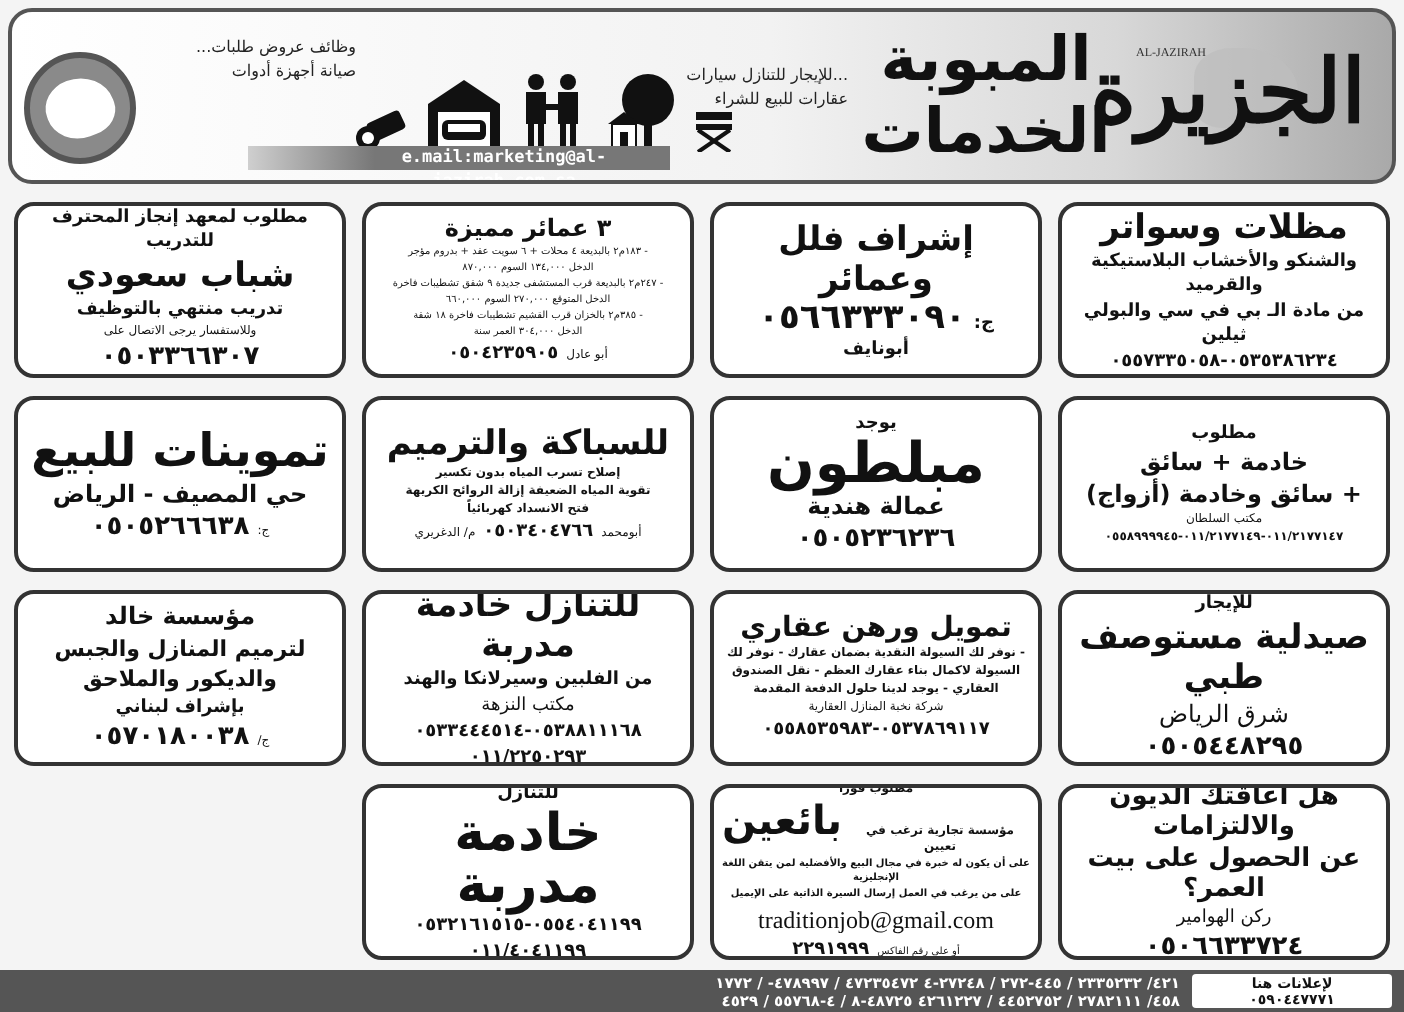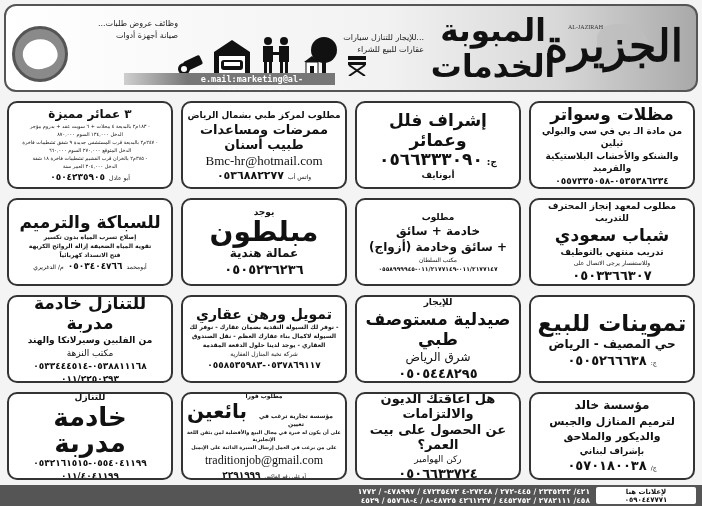--- a/index.html
+++ b/index.html
@@ -159,48 +159,37 @@
   <div class="circle-map">
       <div class="inner"></div>
     </div>
 </div>
 
 <div class="grid">
 
   <div class="ad-cell">
       <div class="ad">
     <div class="t-big">مظلات وسواتر</div>
+    <div class="t-sm">والشنكو والأخشاب البلاستيكية والقرميد</div>
     <div class="t-sm">من مادة الـ بي في سي والبولي ثيلين</div>
-    <div class="t-sm">والشنكو والأخشاب البلاستيكية والقرميد</div>
     <div class="phone-sm">٠٥٣٥٣٨٦٢٣٤-٠٥٥٧٣٣٥٠٥٨</div>
   </div>
     </div>
 
   <div class="ad-cell">
       <div class="ad">
     <div class="t-big">إشراف فلل وعمائر</div>
     <div class="row">
       <span class="t-sm">ج:</span>
       <span class="phone" style="font-size:17px">٠٥٦٦٣٣٣٠٩٠</span>
     </div>
     <div class="t-sm">أبونايف</div>
   </div>
     </div>
 
-  <div class="ad-cell">
-      <div class="ad">
-    <div class="t-sm">مطلوب لمركز طبي بشمال الرياض</div>
-    <div class="t-mid" style="font-size:13px">ممرضات ومساعدات طبيب أسنان</div>
-    <div class="email">Bmc-hr@hotmail.com</div>
-    <div class="row">
-      <span class="t-xs">واتس أب</span>
-      <span class="phone-sm" style="font-size:11px">٠٥٣٦٨٨٢٢٧٧</span>
-    </div>
-  </div>
-    </div>
 
   <div class="ad-cell">
       <div class="ad">
     <div class="t-mid">٣ عمائر مميزة</div>
     <div class="t-xxs">- ١٨٣م٢ بالبديعة ٤ محلات + ٦ سويت عقد + بدروم مؤجر</div>
     <div class="t-xxs">الدخل ١٣٤,٠٠٠ السوم ٨٧٠,٠٠٠</div>
     <div class="t-xxs">- ٢٤٧م٢ بالبديعة قرب المستشفى جديدة ٩ شقق تشطيبات فاخرة</div>
     <div class="t-xxs">الدخل المتوقع ٢٧٠,٠٠٠ السوم ٦٦٠,٠٠٠</div>
     <div class="t-xxs">- ٣٨٥م٢ بالخزان قرب القشيم تشطيبات فاخرة ١٨ شقة</div>
     <div class="t-xxs">الدخل ٣٠٤,٠٠٠ العمر سنة</div>

